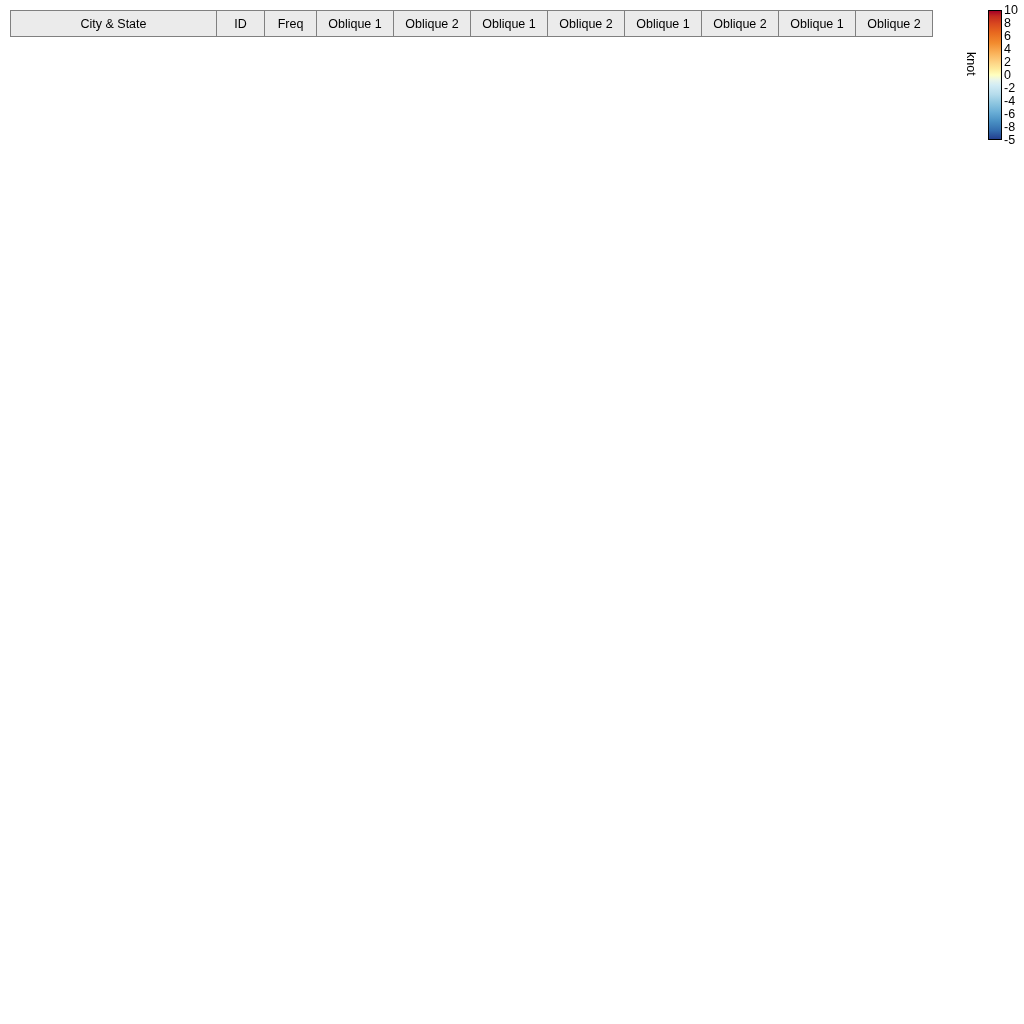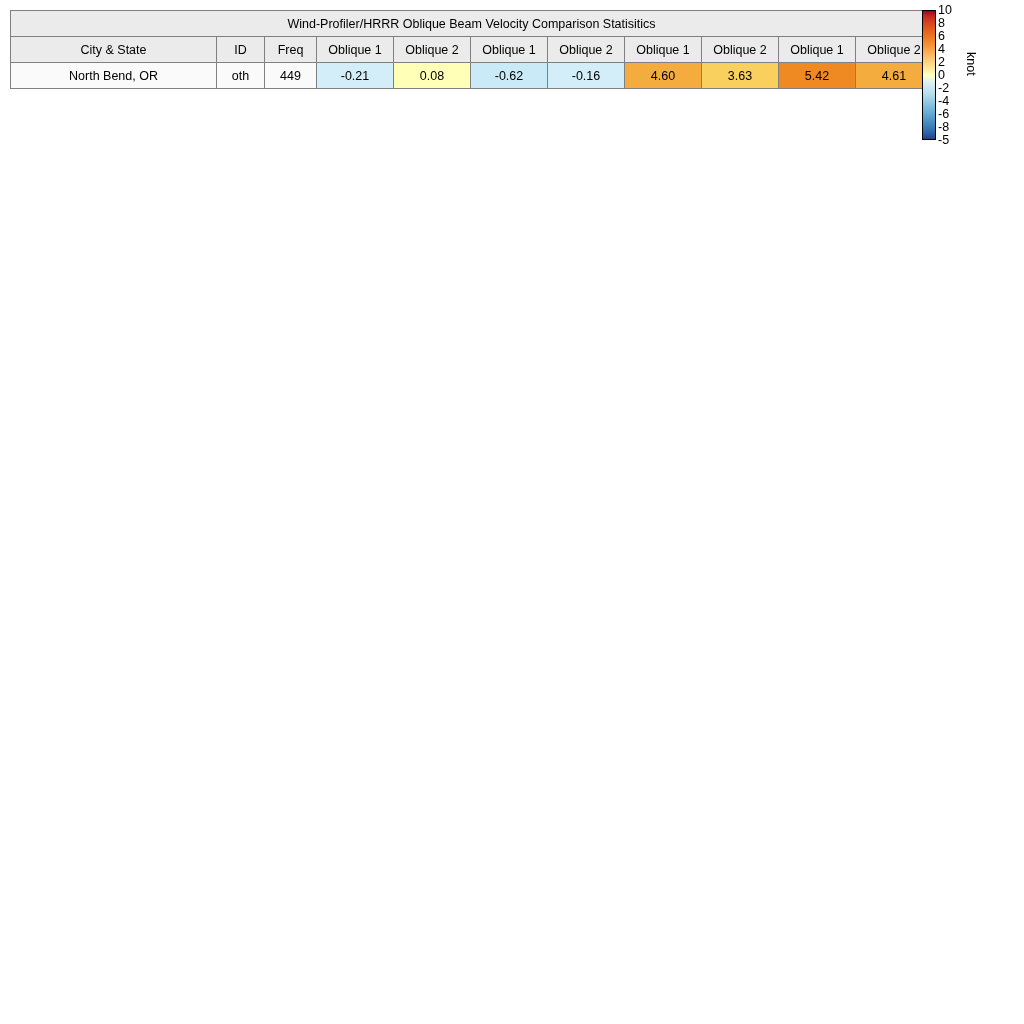--- a/index.html
+++ b/index.html
@@ -48,21 +48,21 @@
     background: #fafafa;
   }
   .date-cell {
     text-align: left;
     padding-left: 5px;
   }
 
   
   #colorbar-wrap {
     position: absolute;
-    left: 922px;
+    left: 988px;
     top: 10px;
     width: 34px;
     height: 130px;
   }
   #colorbar-gradient {
     width: 14px;
     height: 130px;
     border: 1px solid #000000;
     box-sizing: border-box;
     background: linear-gradient(
@@ -124,47 +124,31 @@
       <col style="width:77px">
       <col style="width:77px">
       <col style="width:77px">
       <col style="width:77px">
       <col style="width:77px">
       <col style="width:77px">
       <col style="width:77px">
     </colgroup>
     <tbody>
       <tr>
-        <td class="hdr" colspan="11">Wind-Profiler/HRRR Oblique Beam Velocity Comparison Statisitics</td>
-      </tr>
-      <tr>
         <td class="hdr">City &amp; State</td>
         <td class="hdr">ID</td>
         <td class="hdr">Freq</td>
         <td class="hdr">Oblique 1</td>
         <td class="hdr">Oblique 2</td>
         <td class="hdr">Oblique 1</td>
         <td class="hdr">Oblique 2</td>
         <td class="hdr">Oblique 1</td>
         <td class="hdr">Oblique 2</td>
         <td class="hdr">Oblique 1</td>
         <td class="hdr">Oblique 2</td>
-      </tr>
-      <tr>
-        <td class="datacell">North Bend, OR</td>
-        <td class="datacell">oth</td>
-        <td class="datacell">449</td>
-        <td style="background: rgb(211, 238, 249);">-0.21</td>
-        <td style="background: rgb(255, 255, 184);">0.08</td>
-        <td style="background: rgb(203, 234, 247);">-0.62</td>
-        <td style="background: rgb(211, 238, 249);">-0.16</td>
-        <td style="background: rgb(244, 172, 63);">4.60</td>
-        <td style="background: rgb(249, 207, 94);">3.63</td>
-        <td style="background: rgb(239, 138, 34);">5.42</td>
-        <td style="background: rgb(244, 172, 63);">4.61</td>
       </tr>
     </tbody>
   </table>
 
   <div id="colorbar-wrap">
     <div id="colorbar-gradient"></div>
     <div class="cb-ticklabels" id="cb-ticklabels">
         <div class="cb-tick" style="top: 2px;">10</div>
         <div class="cb-tick" style="top: 15px;">8</div>
         <div class="cb-tick" style="top: 28px;">6</div>

